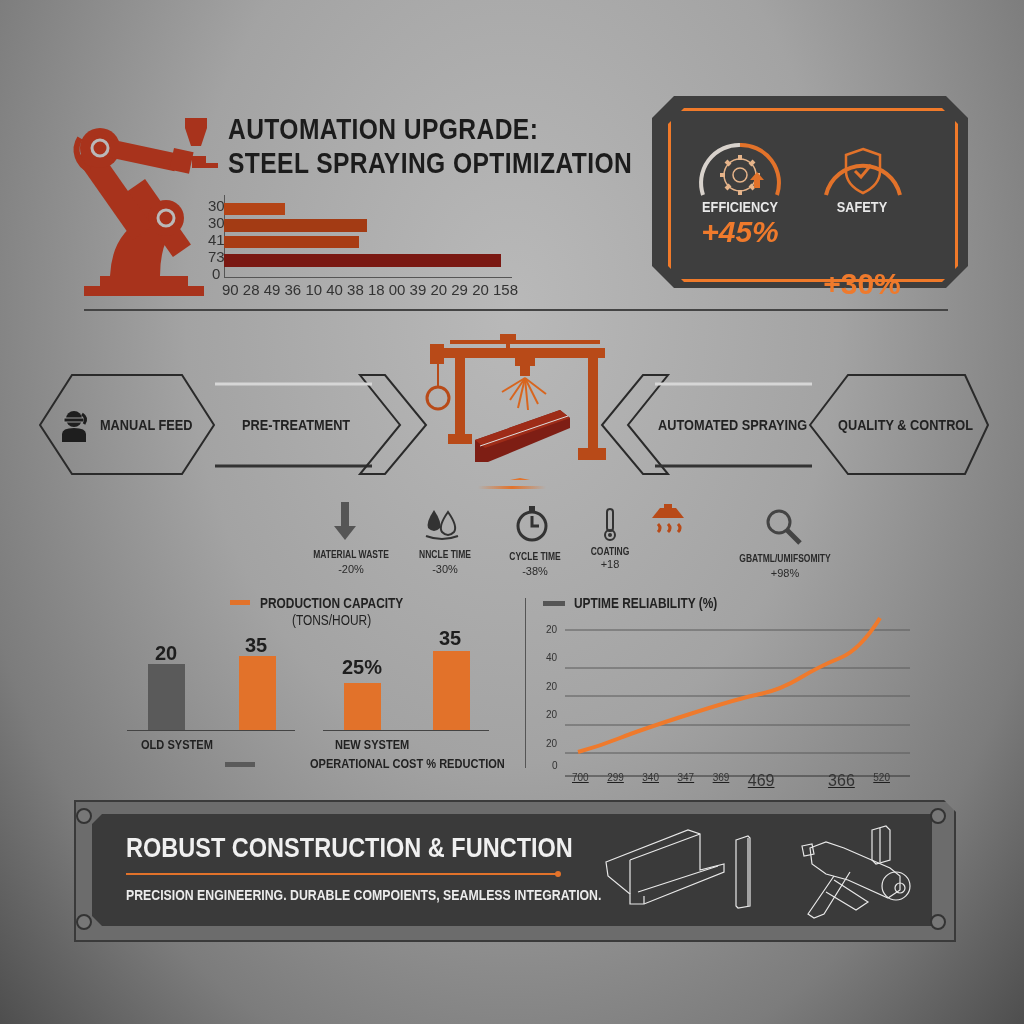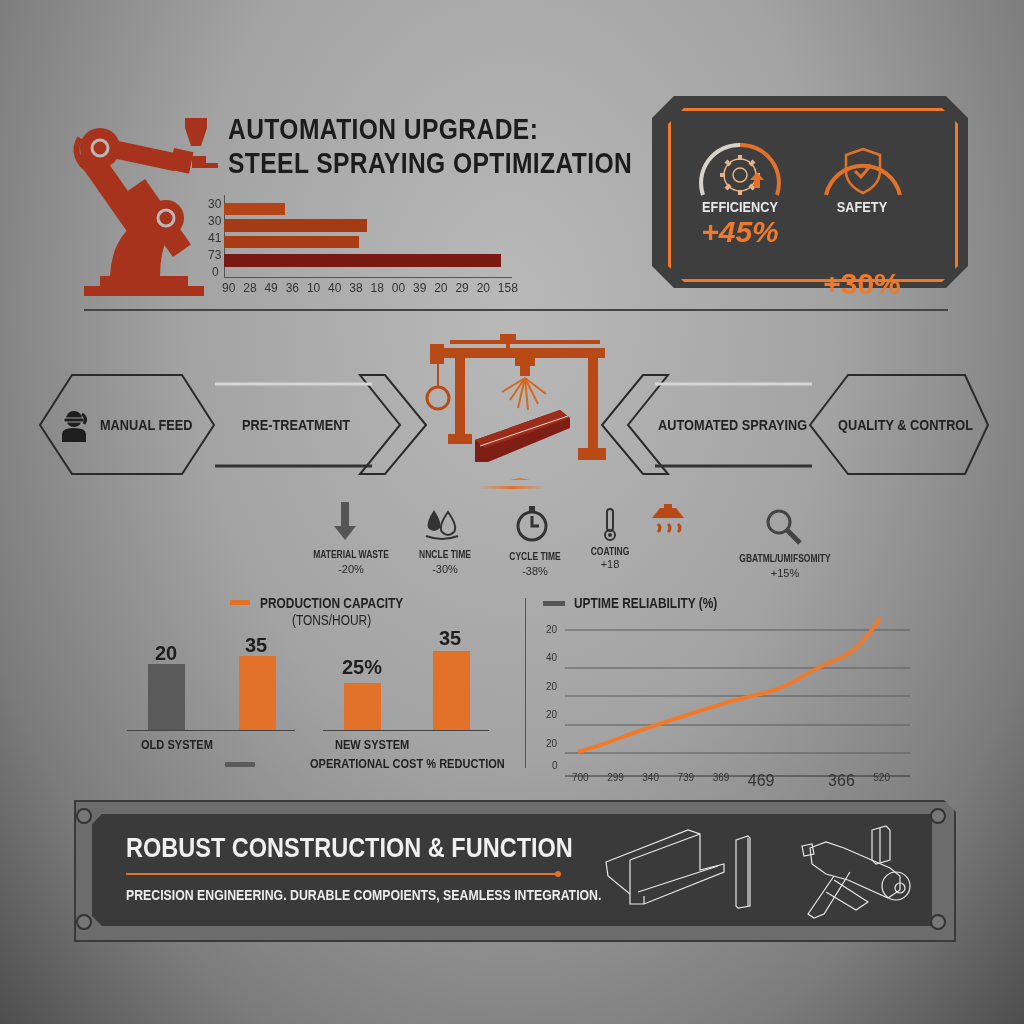--- a/index.html
+++ b/index.html
@@ -4,21 +4,21 @@
 <style>
   html, body { margin:0; padding:0; }
   body {
     width:1024px; height:1024px; overflow:hidden; position:relative;
     font-family: "Liberation Sans", "DejaVu Sans", sans-serif;
     background: radial-gradient(ellipse at 50% 30%, #b9b9b9 0%, #a3a3a3 45%, #7c7c7c 78%, #4e4e4e 100%);
     color:#1e1e1e;
   }
   .abs { position:absolute; }
   .title-line { font-weight:bold; font-size:30px; letter-spacing:0.5px; color:#1c1c1c; transform:scaleX(0.82); transform-origin:left; white-space:nowrap; }
-  .tick { font-size:12px; color:#333; }
+  .tick { font-size:15px; color:#333; }
   
   .panel {
     left:652px; top:96px; width:316px; height:192px;
     background:#3e3e3e;
     clip-path: polygon(22px 0, calc(100% - 22px) 0, 100% 22px, 100% calc(100% - 22px), calc(100% - 22px) 100%, 22px 100%, 0 calc(100% - 22px), 0 22px);
   }
   .panel-inner {
     left:668px; top:108px; width:284px; height:168px;
     border:3px solid #f07a2a; box-shadow:0 0 8px #f07a2a;
     clip-path: polygon(16px 0, calc(100% - 16px) 0, 100% 16px, 100% calc(100% - 16px), calc(100% - 16px) 100%, 16px 100%, 0 calc(100% - 16px), 0 16px);
@@ -240,21 +240,21 @@
 </div>
 <div class="abs kpi-label" style="left:296px;top:549px;width:110px;">MATERIAL WASTE</div>
 <div class="abs kpi-value" style="left:296px;top:563px;width:110px;">-20%</div>
 <div class="abs kpi-label" style="left:400px;top:549px;width:90px;">NNCLE TIME</div>
 <div class="abs kpi-value" style="left:400px;top:563px;width:90px;">-30%</div>
 <div class="abs kpi-label" style="left:490px;top:551px;width:90px;">CYCLE TIME</div>
 <div class="abs kpi-value" style="left:490px;top:565px;width:90px;">-38%</div>
 <div class="abs kpi-label" style="left:580px;top:546px;width:60px;">COATING</div>
 <div class="abs kpi-value" style="left:580px;top:558px;width:60px;">+18</div>
 <div class="abs kpi-label" style="left:730px;top:553px;width:110px;">GBATML/UMIFSOMITY</div>
-<div class="abs kpi-value" style="left:730px;top:567px;width:110px;">+15%</div>
+<div class="abs kpi-value" style="left:730px;top:567px;width:110px;">+98%</div>
 
 <div class="abs" style="left:230px;top:600px;width:20px;height:5px;background:#e2722a;"></div>
 <div class="abs axis-lbl" style="left:260px;top:595px;">PRODUCTION CAPACITY</div>
 <div class="abs axis-lbl" style="left:292px;top:612px;font-weight:normal;">(TONS/HOUR)</div>
 <div class="abs bar-val" style="left:136px;top:642px;">20</div>
 <div class="abs" style="left:148px;top:664px;width:37px;height:66px;background:#5a5a5a;"></div>
 <div class="abs bar-val" style="left:226px;top:634px;">35</div>
 <div class="abs" style="left:239px;top:656px;width:37px;height:74px;background:#e2722a;"></div>
 <div class="abs bar-val" style="left:332px;top:656px;">25%</div>
 <div class="abs" style="left:344px;top:683px;width:37px;height:47px;background:#e2722a;"></div>
@@ -280,25 +280,25 @@
     <line x1="25" y1="166" x2="370" y2="166" stroke="#333"></line>
   </g>
   <path d="M38 142 Q60 136 80 128 T150 104 T220 84 T260 68 T300 48 T340 8" stroke="#ef7a2c" stroke-width="4" fill="none"></path>
 </svg>
 <div class="abs tick" style="left:546px;top:624px;font-size:10px;">20</div>
 <div class="abs tick" style="left:546px;top:652px;font-size:10px;">40</div>
 <div class="abs tick" style="left:546px;top:681px;font-size:10px;">20</div>
 <div class="abs tick" style="left:546px;top:709px;font-size:10px;">20</div>
 <div class="abs tick" style="left:546px;top:738px;font-size:10px;">20</div>
 <div class="abs tick" style="left:552px;top:760px;font-size:10px;">0</div>
-<div class="abs" style="left:572px;top:772px;width:318px;display:flex;justify-content:space-between;">
+<div class="abs" style="left:572px;top:772px;width:318px;display:flex;justify-content:space-between;text-decoration:underline;">
   <span class="tick" style="font-size:10px;">700</span>
   <span class="tick" style="font-size:10px;">299</span>
   <span class="tick" style="font-size:10px;">340</span>
-  <span class="tick" style="font-size:10px;">739</span>
+  <span class="tick" style="font-size:10px;">347</span>
   <span class="tick" style="font-size:10px;">369</span>
   <span class="tick" style="font-size:16px;">469</span>
   <span class="tick" style="font-size:10px;margin-top:37px;">360</span>
   <span class="tick" style="font-size:16px;">366</span>
   <span class="tick" style="font-size:10px;">520</span>
 </div>
 
 <div class="abs bottom-panel" style="background:#6c6c6c;"></div>
 <div class="abs bottom-dark"></div>
 <div class="abs screw" style="left:76px;top:808px;"></div>

